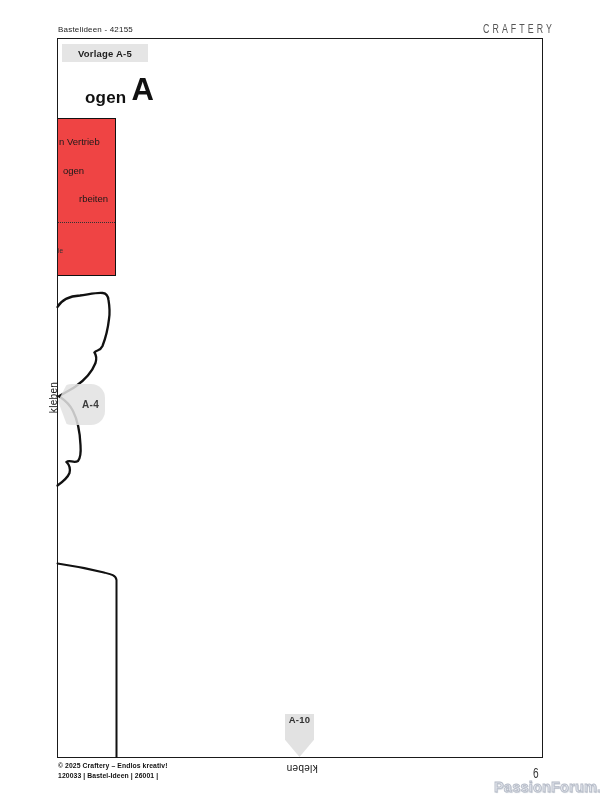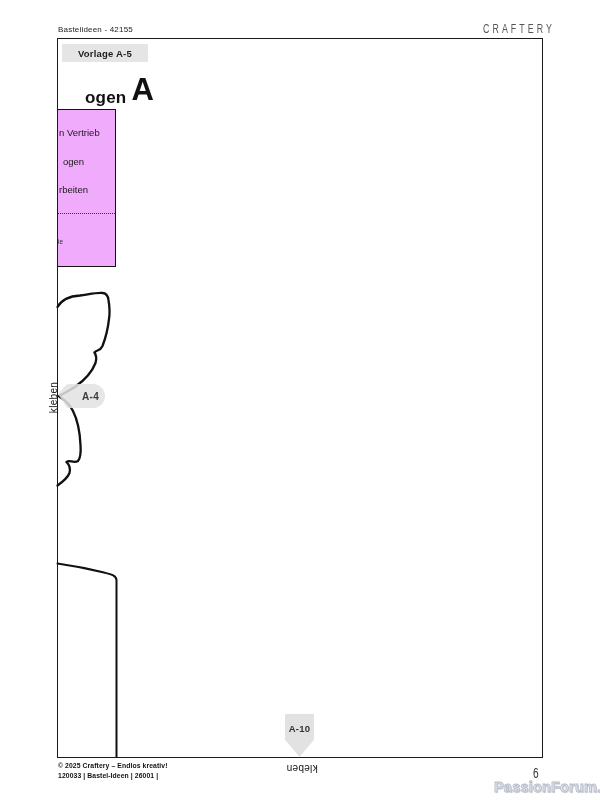--- a/index.html
+++ b/index.html
@@ -34,59 +34,59 @@
 
   
   .sheet-heading{
     left:-5px;top:33px;display:flex;align-items:flex-end;white-space:nowrap;margin-left:32px;
   }
   .sheet-heading .frag{font-size:17px;font-weight:600;letter-spacing:.2px;}
   .sheet-heading .big{font-size:31px;font-weight:800;margin-left:5px;letter-spacing:0;}
 
   
   .info-box{
-    left:-3px;top:70px;width:59px;height:156px;
-    border:1.5px solid #111;box-sizing:content-box;background:#f0abfc;
+    left:-3px;top:79px;width:59px;height:156px;
+    border:1.5px solid #111;box-sizing:content-box;background:#ef4444;
   }
   .info-box .ln{position:absolute;font-size:9.5px;color:#1a1a1a;white-space:nowrap;}
   .info-box .ln1{left:3px;top:17px;}
   .info-box .ln2{left:7px;top:46px;}
-  .info-box .ln3{left:3px;top:74px;}
+  .info-box .ln3{left:3px;top:74px;padding-left:20px;}
   .info-box .dotted{position:absolute;left:0;right:0;top:103px;border-top:1.3px dotted #333;}
   .info-box .small{position:absolute;left:2px;top:128px;font-size:6.5px;color:#333;}
 
   
   svg.outline{left:0;top:0;pointer-events:none;}
 
   
   .glue-left{
     left:24px;top:391px;width:60px;height:13px;
     transform:rotate(-90deg);transform-origin:center;
     font-size:10px;color:#111;text-align:center;letter-spacing:.3px;
   }
   .glue-bottom{
     left:272px;top:761px;width:60px;height:13px;
     transform:rotate(180deg);transform-origin:center;
     font-size:10px;color:#111;text-align:center;letter-spacing:.3px;
   }
 
   
   .label-a4{
-    left:58px;top:384px;width:47px;height:24px;
+    left:58px;top:384px;width:47px;height:41px;
     background:rgba(226,226,226,.86);
     clip-path:polygon(0 42%,19% 0,100% 0,100% 100%,19% 100%);
     display:flex;align-items:center;justify-content:center;
     padding-left:18px;box-sizing:border-box;
     font-size:10px;font-weight:700;color:#3d3d3d;letter-spacing:.3px;border-radius:14px;
   }
   .label-a10{
     left:285px;top:714px;width:29px;height:43px;
     background:#e2e2e2;
     clip-path:polygon(0 0,100% 0,100% 60%,50% 100%,0 60%);
-    text-align:center;box-sizing:border-box;padding-top:9px;
+    text-align:center;box-sizing:border-box;
     font-size:9.5px;font-weight:700;color:#333;letter-spacing:.2px;
   }
 
   
   .footer{left:58px;top:761px;font-size:6.8px;font-weight:700;color:#111;line-height:9.5px;letter-spacing:.1px;}
   .page-num{
     left:533px;top:764px;font-size:14.5px;font-weight:400;color:#333;
     transform:scale(.7,1.05);transform-origin:left top;
   }
   .watermark{

